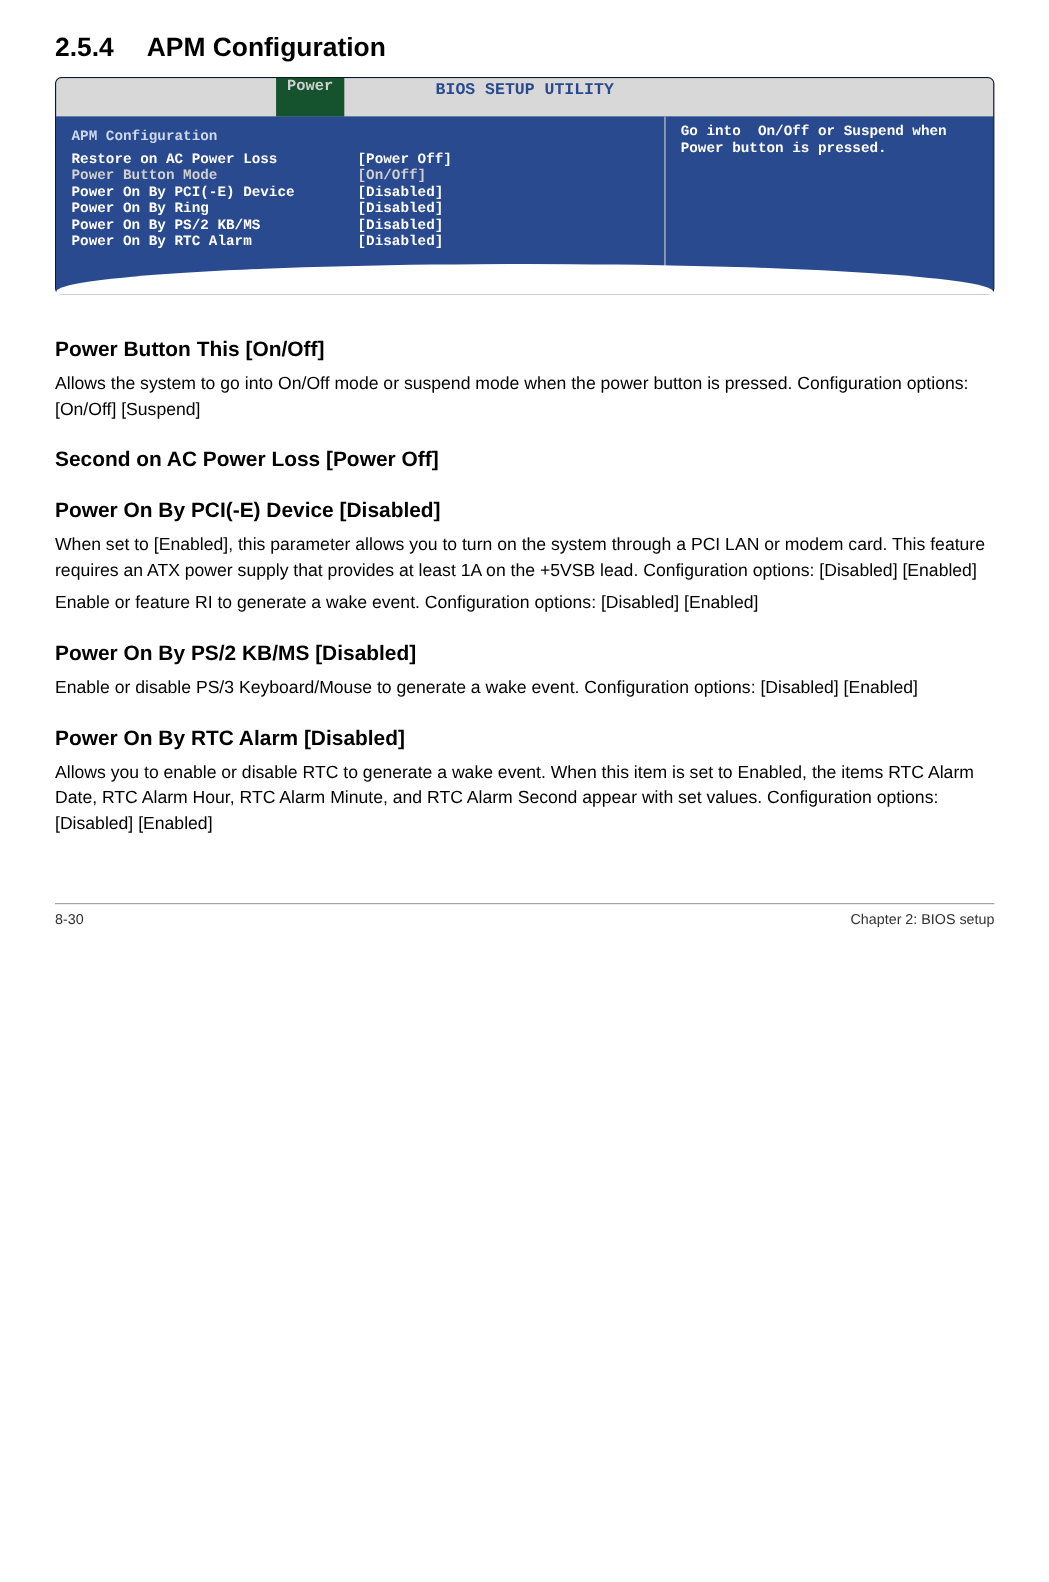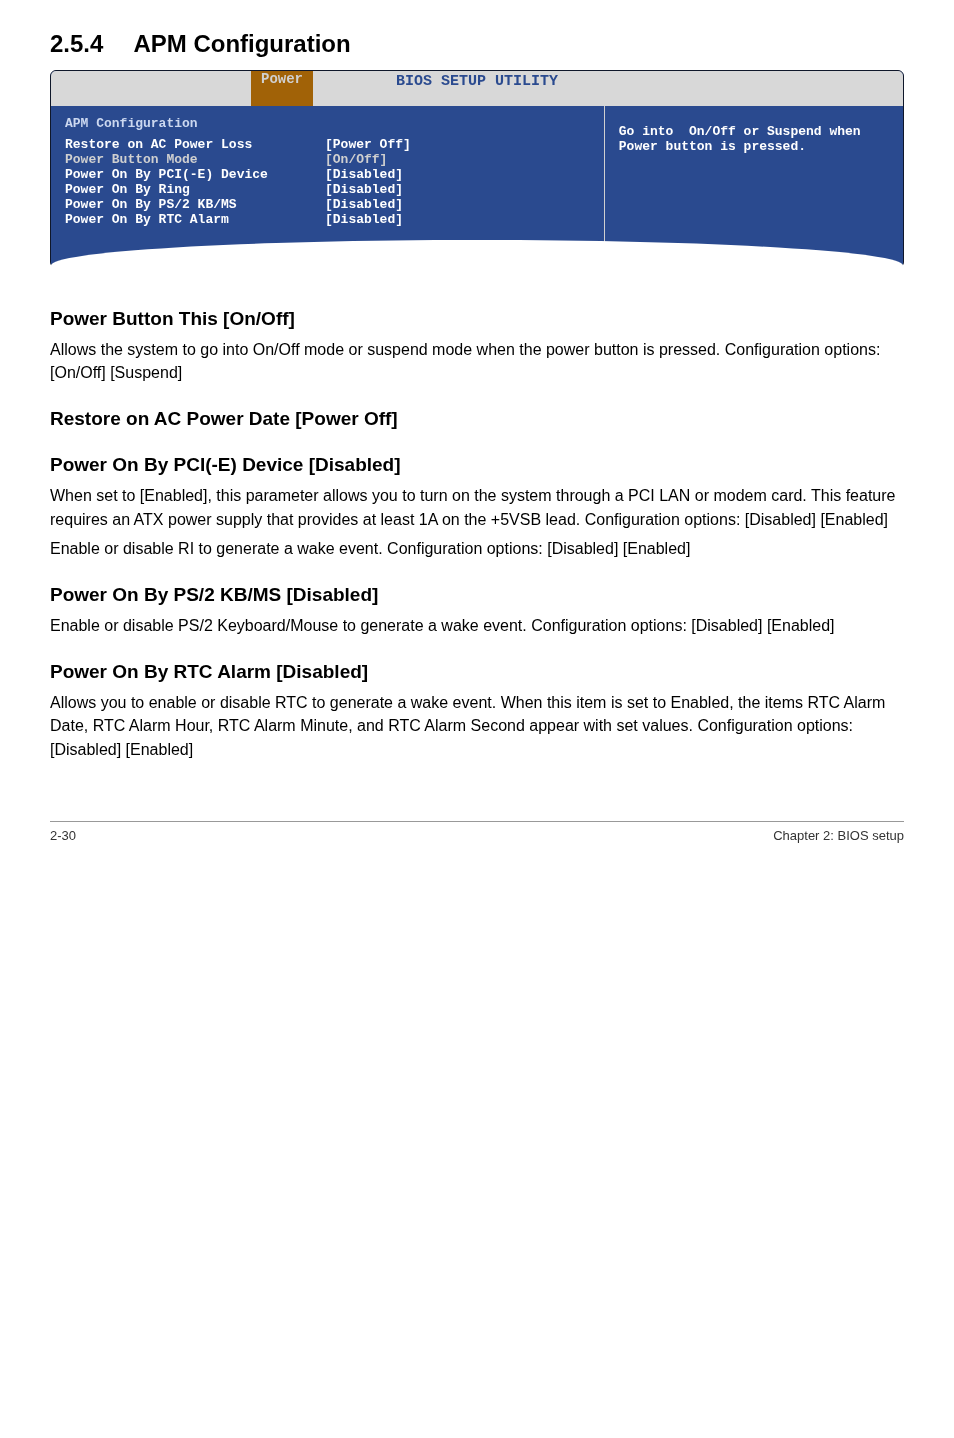--- a/index.html
+++ b/index.html
@@ -34,21 +34,21 @@
       color: #2a4a8f;
       text-align: center;
       font-family: "Courier New", monospace;
       font-weight: bold;
       font-size: 15px;
       padding: 2px 0 0 0;
       position: relative;
     }
     .bios-tab {
       display: inline-block;
-      background: #a16207;
+      background: #14532d;
       color: #d0d0d0;
       padding: 19px 10px;
       font-family: "Courier New", monospace;
       font-weight: bold;
       font-size: 14px;
       position: absolute;
       left: 200px;
       bottom: 0;
     }
     .bios-body {
@@ -60,21 +60,21 @@
       flex: 0 0 65%;
       padding: 10px 14px 20px 14px;
       font-family: "Courier New", monospace;
       font-size: 13px;
       font-weight: bold;
       color: #ffffff;
       border-right: 1px solid #d0d0d0;
     }
     .bios-right {
       flex: 1;
-      padding: 18px 14px 20px 14px;
+      padding: 6px 14px 20px 14px;
       font-family: "Courier New", monospace;
       font-size: 13px;
       font-weight: bold;
       color: #ffffff;
     }
     .bios-row {
       display: flex;
       white-space: pre;
     }
     .bios-label {
@@ -177,38 +177,38 @@
   </div>
   <div class="bios-fade"></div>
 </div>
 
 <div>
   <div class="sub-heading">Power Button This [On/Off]</div>
   <div class="body-text">Allows the system to go into On/Off mode or suspend mode when the power button is pressed. Configuration options: [On/Off] [Suspend]</div>
 </div>
 
 <div>
-  <div class="sub-heading">Restore on AC Power Date [Power Off]</div>
+  <div class="sub-heading">Second on AC Power Loss [Power Off]</div>
 </div>
 
 <div>
   <div class="sub-heading">Power On By PCI(-E) Device [Disabled]</div>
   <div class="body-text">When set to [Enabled], this parameter allows you to turn on the system through a PCI LAN or modem card. This feature requires an ATX power supply that provides at least 1A on the +5VSB lead. Configuration options: [Disabled] [Enabled]</div>
 </div>
 
 <div>
-  <div class="body-text">Enable or disable RI to generate a wake event. Configuration options: [Disabled] [Enabled]</div>
+  <div class="body-text">Enable or feature RI to generate a wake event. Configuration options: [Disabled] [Enabled]</div>
 </div>
 
 <div>
   <div class="sub-heading">Power On By PS/2 KB/MS [Disabled]</div>
-  <div class="body-text">Enable or disable PS/2 Keyboard/Mouse to generate a wake event. Configuration options: [Disabled] [Enabled]</div>
+  <div class="body-text">Enable or disable PS/3 Keyboard/Mouse to generate a wake event. Configuration options: [Disabled] [Enabled]</div>
 </div>
 
 <div>
   <div class="sub-heading">Power On By RTC Alarm [Disabled]</div>
   <div class="body-text">Allows you to enable or disable RTC to generate a wake event. When this item is set to Enabled, the items RTC Alarm Date, RTC Alarm Hour, RTC Alarm Minute, and RTC Alarm Second appear with set values. Configuration options: [Disabled] [Enabled]</div>
 </div>
 
 <div class="footer">
-  <span>2-30</span>
+  <span>8-30</span>
   <span>Chapter 2: BIOS setup</span>
 </div>
 
 </body></html>

